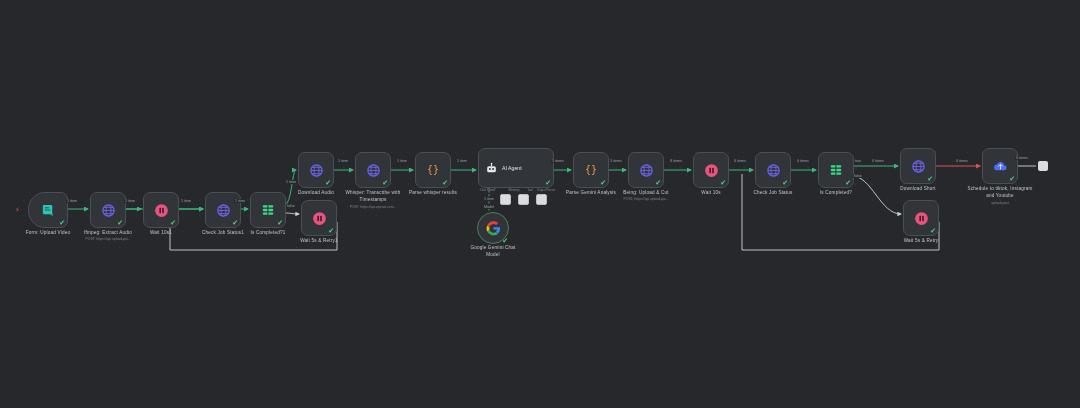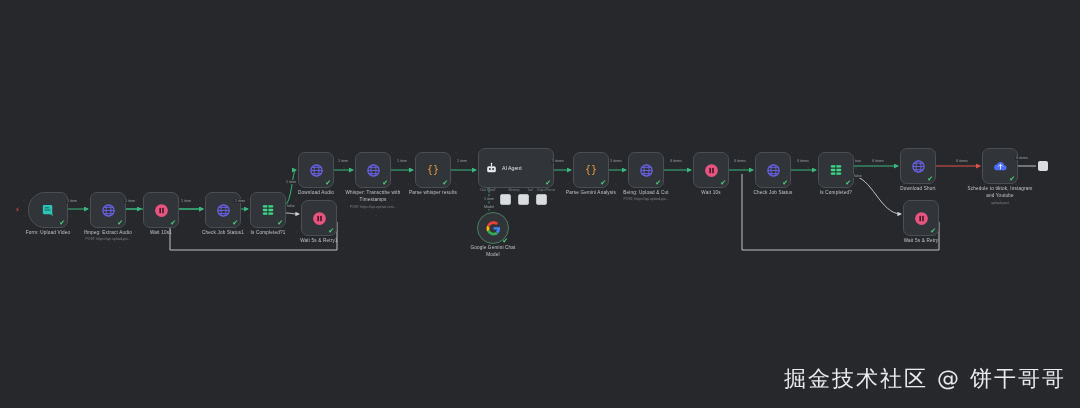--- a/index.html
+++ b/index.html
@@ -392,14 +392,13 @@
     <span class="edgelabel" style="left:676px;top:161px">6 items</span>
     <span class="edgelabel" style="left:740px;top:161px">6 items</span>
     <span class="edgelabel" style="left:803px;top:161px">6 items</span>
     <span class="edgelabel" style="left:878px;top:161px">6 items</span>
     <span class="edgelabel" style="left:858px;top:161px">true</span>
     <span class="edgelabel" style="left:858px;top:176px">false</span>
     <span class="edgelabel" style="left:962px;top:161px">6 items</span>
     <span class="edgelabel" style="left:1022px;top:158px">6 items</span>
   </div>
 
-  <div class="watermark">掘金技术社区 @ 饼干哥哥</div>
 </div>
 
 </body></html>

